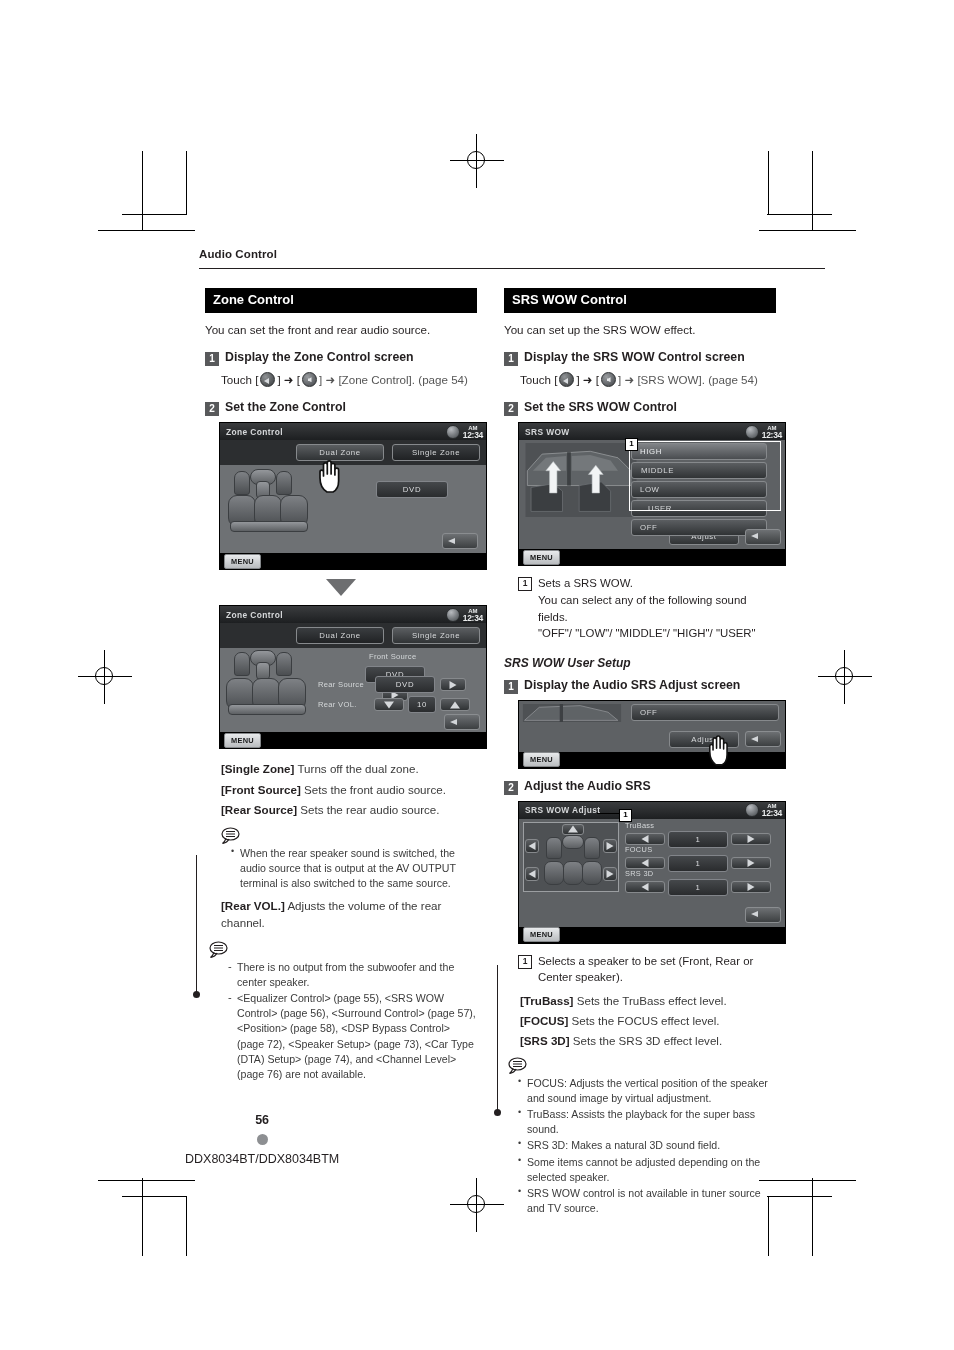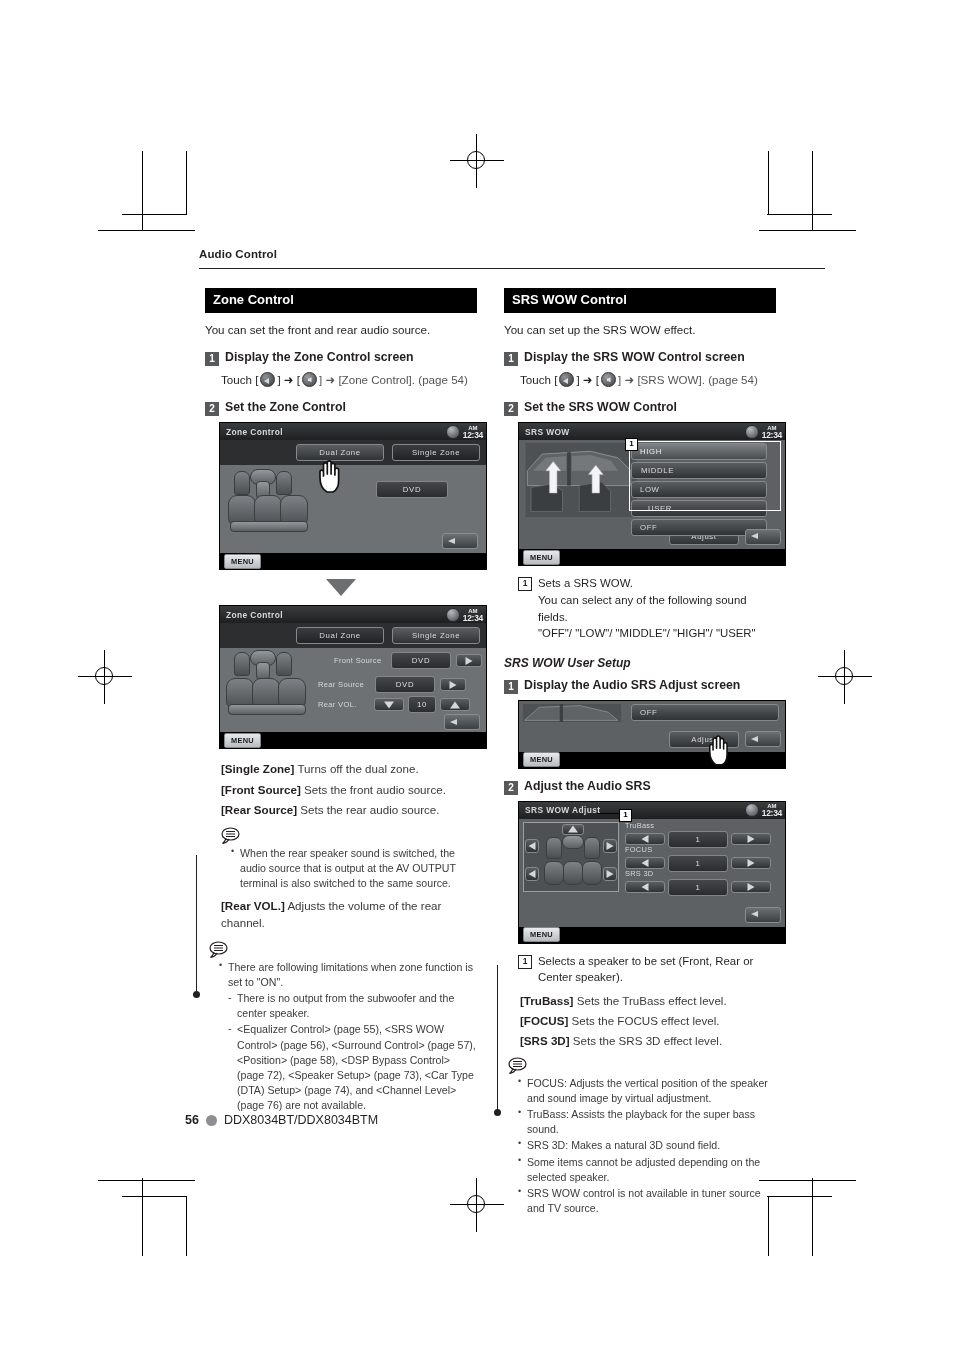--- a/index.html
+++ b/index.html
@@ -172,21 +172,21 @@
     border-top:17px solid #6d6e70;
   }
 
   .num-tag{
     position:absolute;width:11px;height:11px;background:#fff;border:1.2px solid #000;
     font-size:8px;line-height:10px;text-align:center;font-weight:bold;color:#000;z-index:10;
   }
   .hl-box{position:absolute;border:1.6px solid #fff;box-sizing:border-box;z-index:8;}
   .tick{position:absolute;background:#000;z-index:9;}
 
-  .footer{position:absolute;left:185px;top:1113px;display:flex;align-items:center;gap:7px;}
+  .footer{position:absolute;left:185px;top:1113px;display:flex;align-items:center;gap:7px;flex-direction:column;}
   .footer .pg{font-size:12.5px;font-weight:bold;}
   .footer .dot{width:11px;height:11px;border-radius:50%;background:#8d8f92;}
   .footer .model{font-size:12.5px;}
 
   .side-rule{position:absolute;background:#231f20;}
   .side-dot{position:absolute;width:7px;height:7px;border-radius:50%;background:#231f20;}
 </style>
 </head>
 <body>
 
@@ -324,21 +324,21 @@
           <div class="seat" style="left:10px;top:2px;width:14px;height:22px;border-radius:7px 7px 3px 3px;"></div>
           <div class="seat lite" style="left:26px;top:0px;width:24px;height:14px;border-radius:8px;"></div>
           <div class="seat" style="left:52px;top:2px;width:14px;height:22px;border-radius:7px 7px 3px 3px;"></div>
           <div class="seat lite" style="left:32px;top:12px;width:12px;height:16px;"></div>
           <div class="seat" style="left:2px;top:28px;width:26px;height:30px;border-radius:9px;"></div>
           <div class="seat" style="left:28px;top:28px;width:26px;height:30px;border-radius:9px;"></div>
           <div class="seat" style="left:54px;top:28px;width:26px;height:30px;border-radius:9px;"></div>
           <div class="seat lite" style="left:4px;top:54px;width:76px;height:9px;border-radius:4px;"></div>
         </div>
 
-        <div style="position:absolute;left:114px;top:4px;width:152px;display:flex;align-items:center;gap:5px;">
+        <div style="position:absolute;left:99px;top:4px;width:152px;display:flex;align-items:center;gap:5px;flex-direction:column;">
           <span style="color:#d5d8da;font-size:7.6px;width:52px;letter-spacing:.3px;">Front Source</span>
           <span class="val" style="width:60px;">DVD</span>
           <span class="btn arr" style="width:26px;height:13px;"></span>
         </div>
 
         <div style="position:absolute;left:98px;top:28px;width:152px;display:flex;align-items:center;gap:5px;">
           <span style="color:#d5d8da;font-size:7.6px;width:52px;letter-spacing:.3px;">Rear Source</span>
           <span class="val" style="width:60px;">DVD</span>
           <span class="btn arr" style="width:26px;height:13px;"></span>
         </div>
@@ -391,21 +391,20 @@
 
     <div class="note note-wide" style="margin-top:9px;margin-left:4px;">
       <svg class="note-ico" viewBox="0 0 20 17">
         <ellipse cx="9.5" cy="7" rx="8.5" ry="6" fill="none" stroke="#231f20" stroke-width="1.2"></ellipse>
         <path d="M5 11.5 C4 14 3 15.5 1.5 16.5 C5 16 7 14 8 12" fill="none" stroke="#231f20" stroke-width="1.2"></path>
         <line x1="5" y1="4.5" x2="14" y2="4.5" stroke="#231f20" stroke-width="1"></line>
         <line x1="5" y1="7" x2="14" y2="7" stroke="#231f20" stroke-width="1"></line>
         <line x1="5" y1="9.5" x2="14" y2="9.5" stroke="#231f20" stroke-width="1"></line>
       </svg>
       <ul>
-        <li>There are following limitations when zone function is set to "ON".</li>
         <li class="sub">There is no output from the subwoofer and the center speaker.</li>
         <li class="sub">&lt;Equalizer Control&gt; (page 55), &lt;SRS WOW Control&gt; (page 56), &lt;Surround Control&gt; (page 57), &lt;Position&gt; (page 58), &lt;DSP Bypass Control&gt; (page 72), &lt;Speaker Setup&gt; (page 73), &lt;Car Type (DTA) Setup&gt; (page 74), and &lt;Channel Level&gt; (page 76) are not available.</li>
       </ul>
     </div>
 
   </div>
 
   <div class="side-rule" style="left:196px;top:855px;width:1.2px;height:140px;"></div>
   <div class="side-dot" style="left:192.5px;top:991px;"></div>
 

